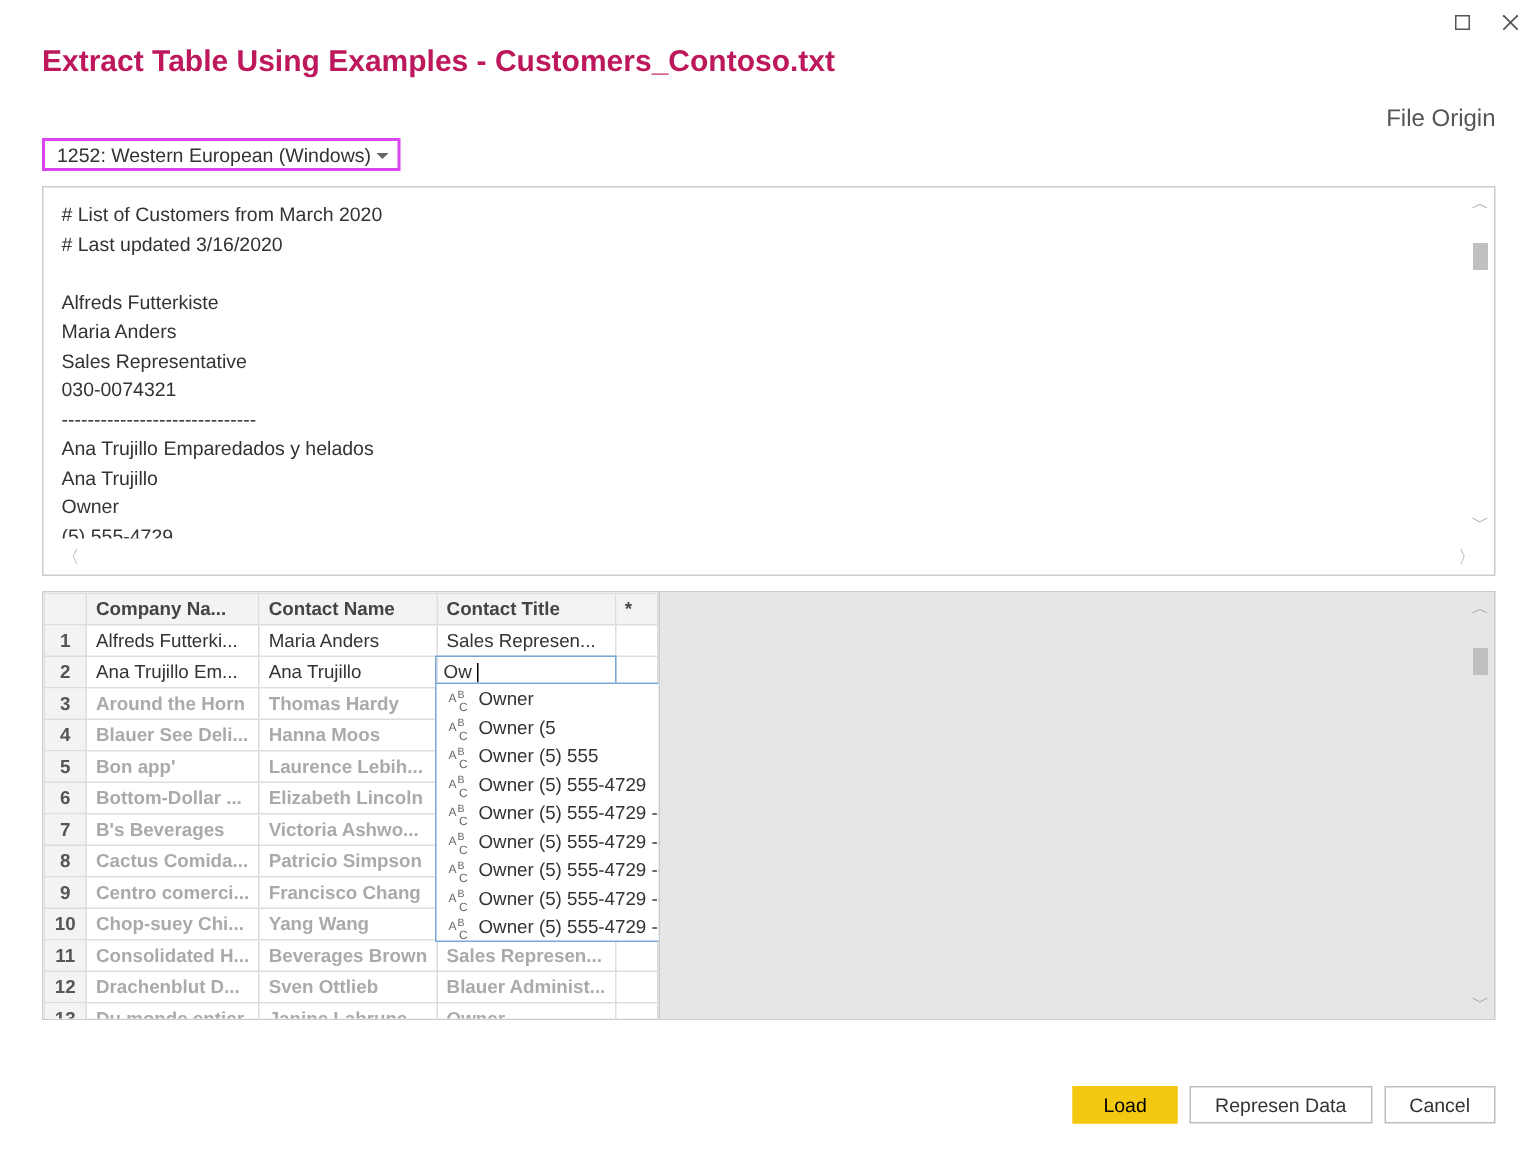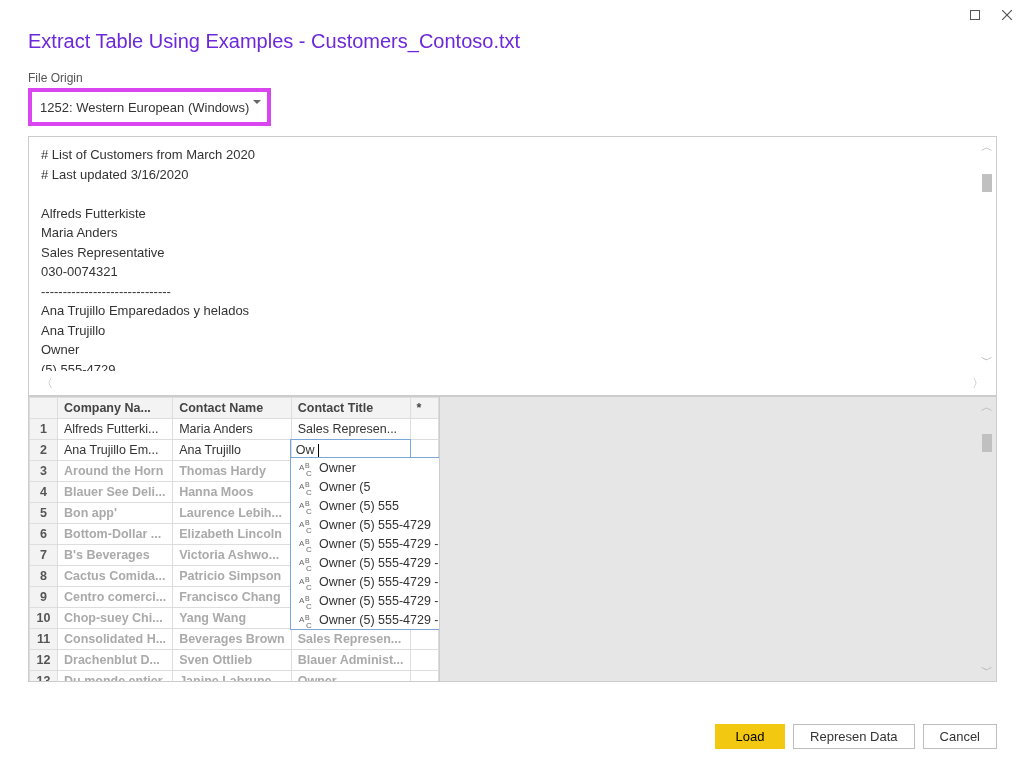--- a/index.html
+++ b/index.html
@@ -28,35 +28,36 @@
     display: flex;
     align-items: center;
     justify-content: center;
     color: #555;
   }
   .content {
     padding: 0 28px;
   }
   h1.page-title {
     font-size: 20px;
-    font-weight: 400;
-    color: #6d28d9;
+    font-weight: 700;
+    color: #be185d;
     margin: 0 0 18px 0;
   }
   .label {
-    font-size: 12px;
+    font-size: 16px;
     color: #555;
     margin-bottom: 3px;
+    text-align: right;
   }
   .dropdown {
-    border: 4px solid #d946ef;
+    border: 2px solid #d946ef;
     background: #fff;
     padding: 2px 18px 2px 8px;
     font-size: 13px;
-    height: 38px;
+    height: 22px;
     display: inline-flex;
     align-items: center;
     position: relative;
     min-width: 210px;
   }
   .dropdown::after {
     content: "";
     position: absolute;
     right: 6px;
     top: 8px;
@@ -103,20 +104,21 @@
   }
   .vscroll .thumb {
     width: 10px;
     background: #c0c0c0;
     margin-top: 18px;
   }
   .arrow { font-size: 12px; color:#aaa; user-select:none; }
 
   
   .grid-wrap {
+    margin-top: 10px;
     border: 1px solid #ccc;
     height: 286px;
     position: relative;
     display:flex;
   }
   .grid-inner {
     background:#fff;
     overflow:hidden;
     position:relative;
   }

